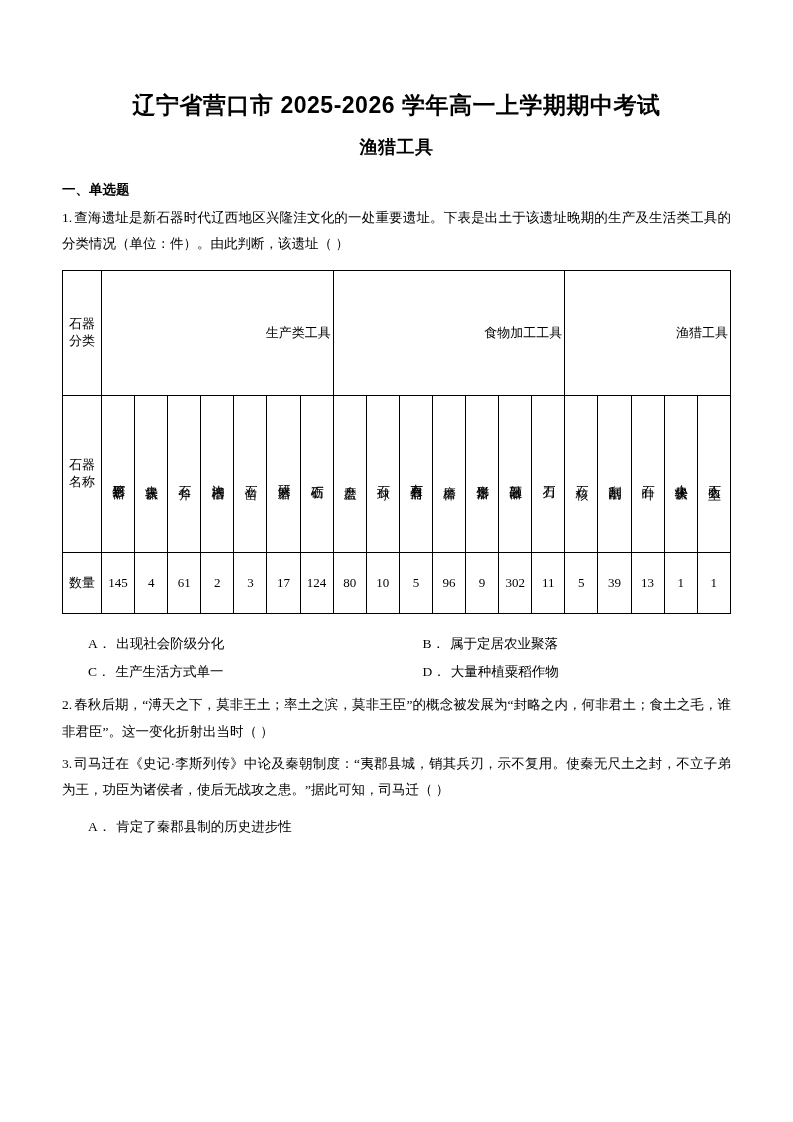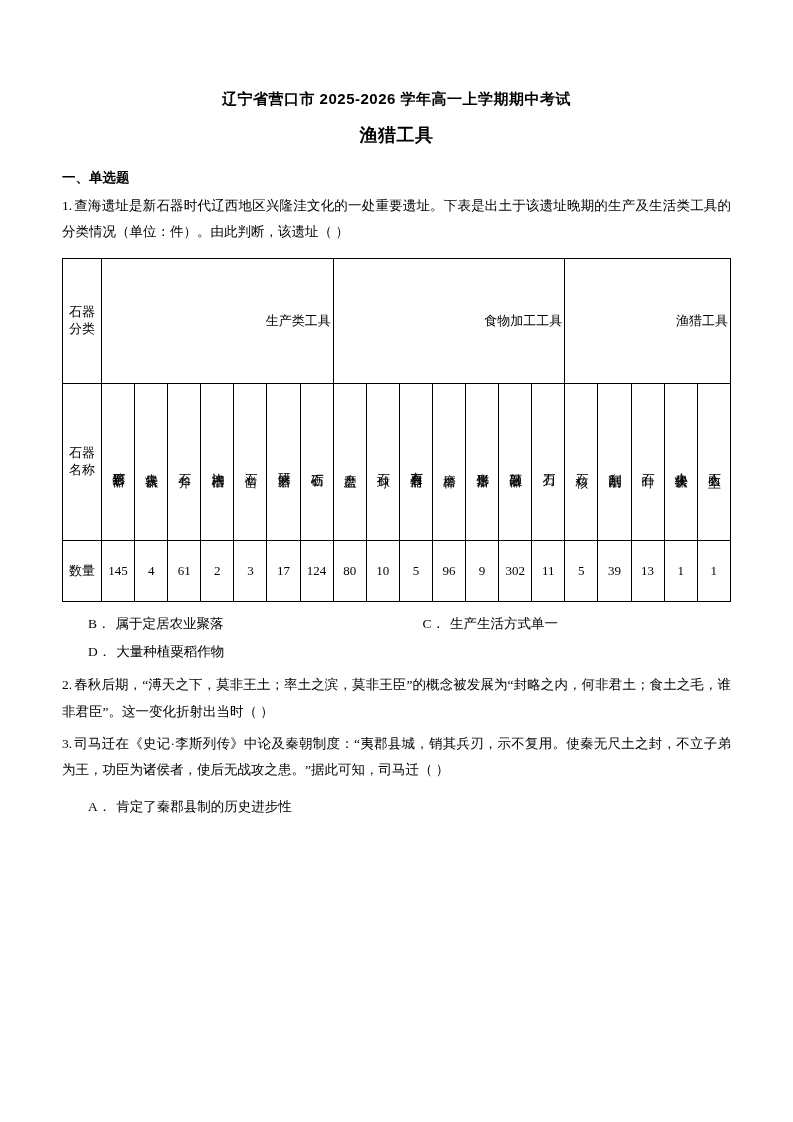--- a/index.html
+++ b/index.html
@@ -16,21 +16,21 @@
   }
   .page {
     width: 793px;
     height: 1122px;
     box-sizing: border-box;
     padding: 78px 62px 40px 62px;
     position: relative;
   }
   .doc-title {
     text-align: center;
-    font-size: 15px;
+    font-size: 23px;
     font-weight: bold;
     font-family: "Liberation Sans", "DejaVu Sans", sans-serif;
     letter-spacing: 0.5px;
     margin-top: 12px;
   }
   .doc-subtitle {
     text-align: center;
     font-size: 18px;
     font-weight: bold;
     font-family: "Liberation Sans", "DejaVu Sans", sans-serif;
@@ -71,21 +71,21 @@
     line-height: 2.25;
     font-size: 13.5px;
   }
   .opt-letter {
     margin-right: 5px;
   }
   table.stone-table {
     border-collapse: collapse;
     width: 100%;
     margin-top: 12px;
-    margin-bottom: 8px;
+    margin-bottom: 16px;
     table-layout: fixed;
     border-radius: 24px;
   }
   table.stone-table td {
     border: 1px solid #000000;
     font-size: 13px;
     padding: 3px 2px;
     vertical-align: middle;
   }
   .rowlabel {
@@ -188,20 +188,21 @@
         <td class="numcell">5</td>
         <td class="numcell">39</td>
         <td class="numcell">13</td>
         <td class="numcell">1</td>
         <td class="numcell">1</td>
       </tr>
     </tbody>
   </table>
 
   <div class="opts-grid">
+    <div class="opt-half"><span class="opt-letter">A．</span><span>出现社会阶级分化</span></div>
     <div class="opt-half"><span class="opt-letter">B．</span><span>属于定居农业聚落</span></div>
     <div class="opt-half"><span class="opt-letter">C．</span><span>生产生活方式单一</span></div>
     <div class="opt-half"><span class="opt-letter">D．</span><span>大量种植粟稻作物</span></div>
   </div>
 
   <div class="q-stem">
     <span class="q-num">2.</span><span>春秋后期，“溥天之下，莫非王土；率土之滨，莫非王臣”的概念被发展为“封略之内，何非君土；食土之毛，谁非君臣”。这一变化折射出当时（   ）</span>
   </div>
 
   <div class="q-stem">

